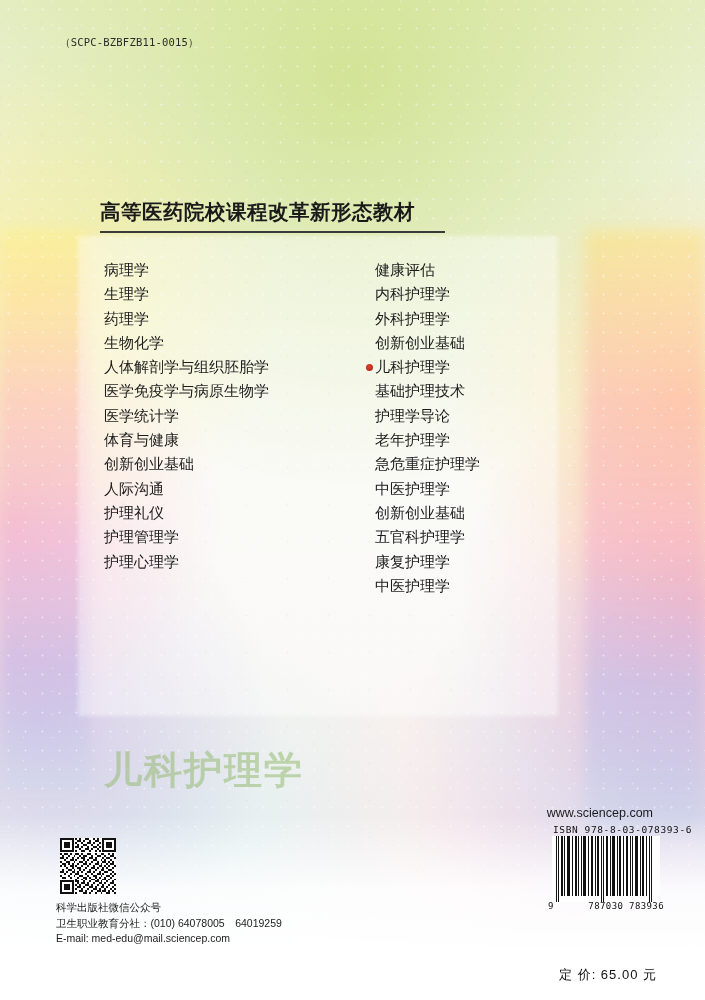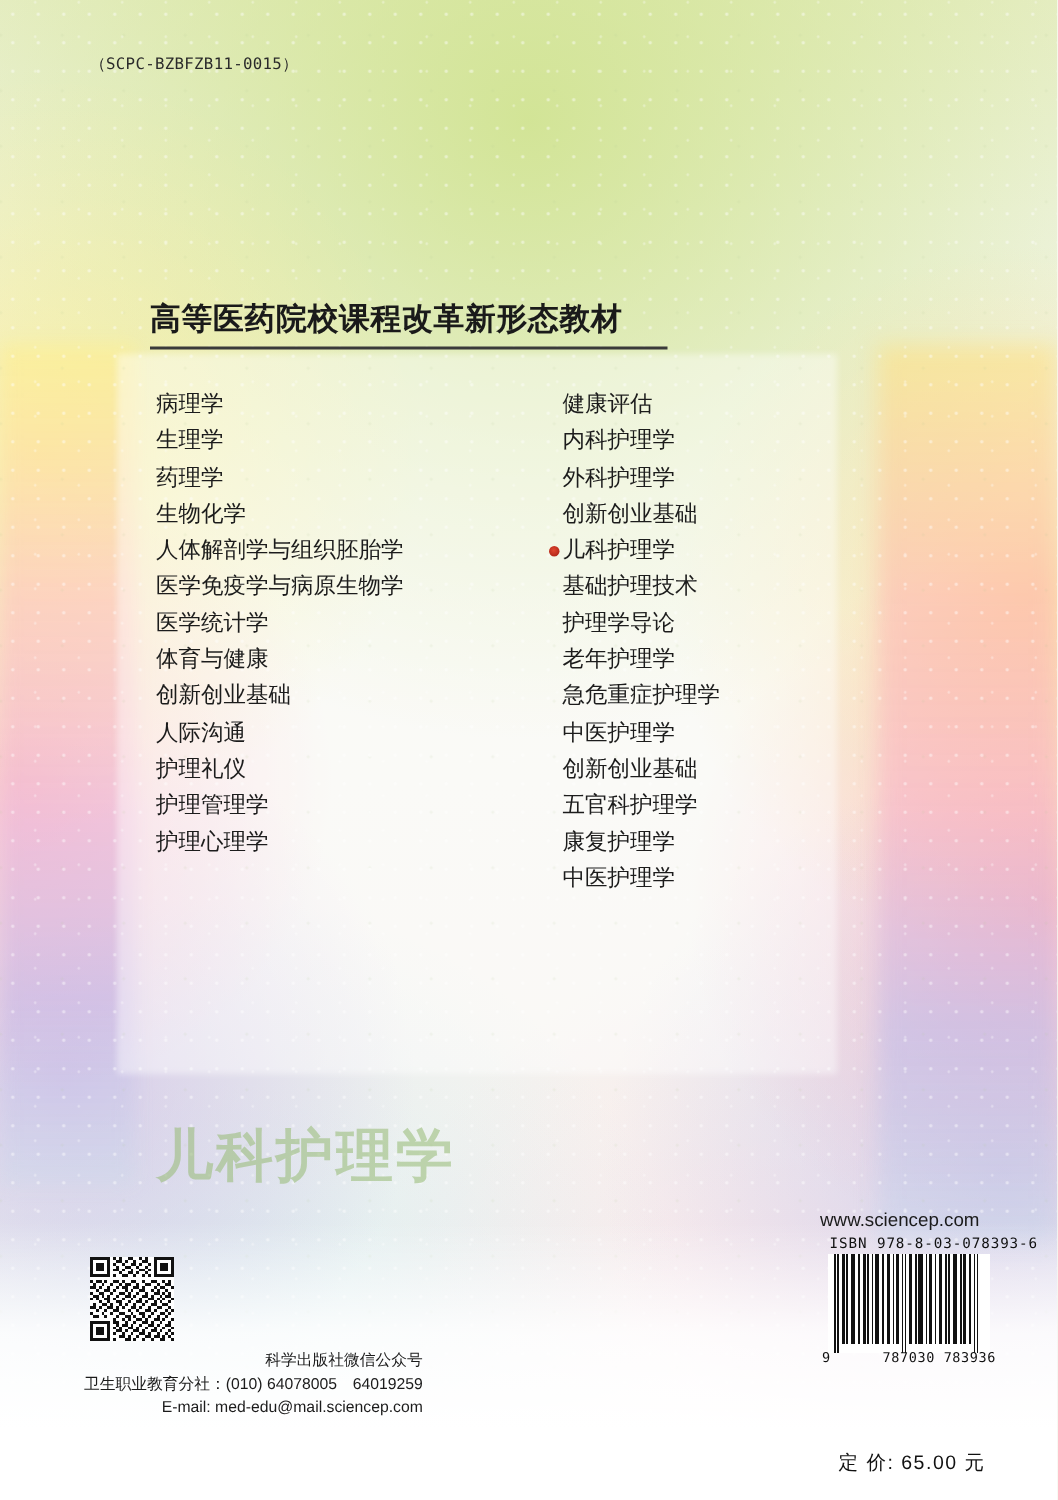--- a/index.html
+++ b/index.html
@@ -168,21 +168,21 @@
   }
   .qr svg { display: block; }
 
   .pub-info {
     position: absolute;
     left: 56px; top: 900px;
     font-size: 10.5px;
     line-height: 15.5px;
     color: #1b1b1b;
   }
-  .pub-info .row { white-space: nowrap; text-align: right; }
+  .pub-info .row { white-space: nowrap; }
 
   .isbn-text {
     position: absolute;
     left: 553px; top: 824px;
     font-family: "DejaVu Sans Mono", monospace;
     font-size: 9.5px;
     letter-spacing: 0.6px;
     color: #111;
   }
   .barcode-box {

